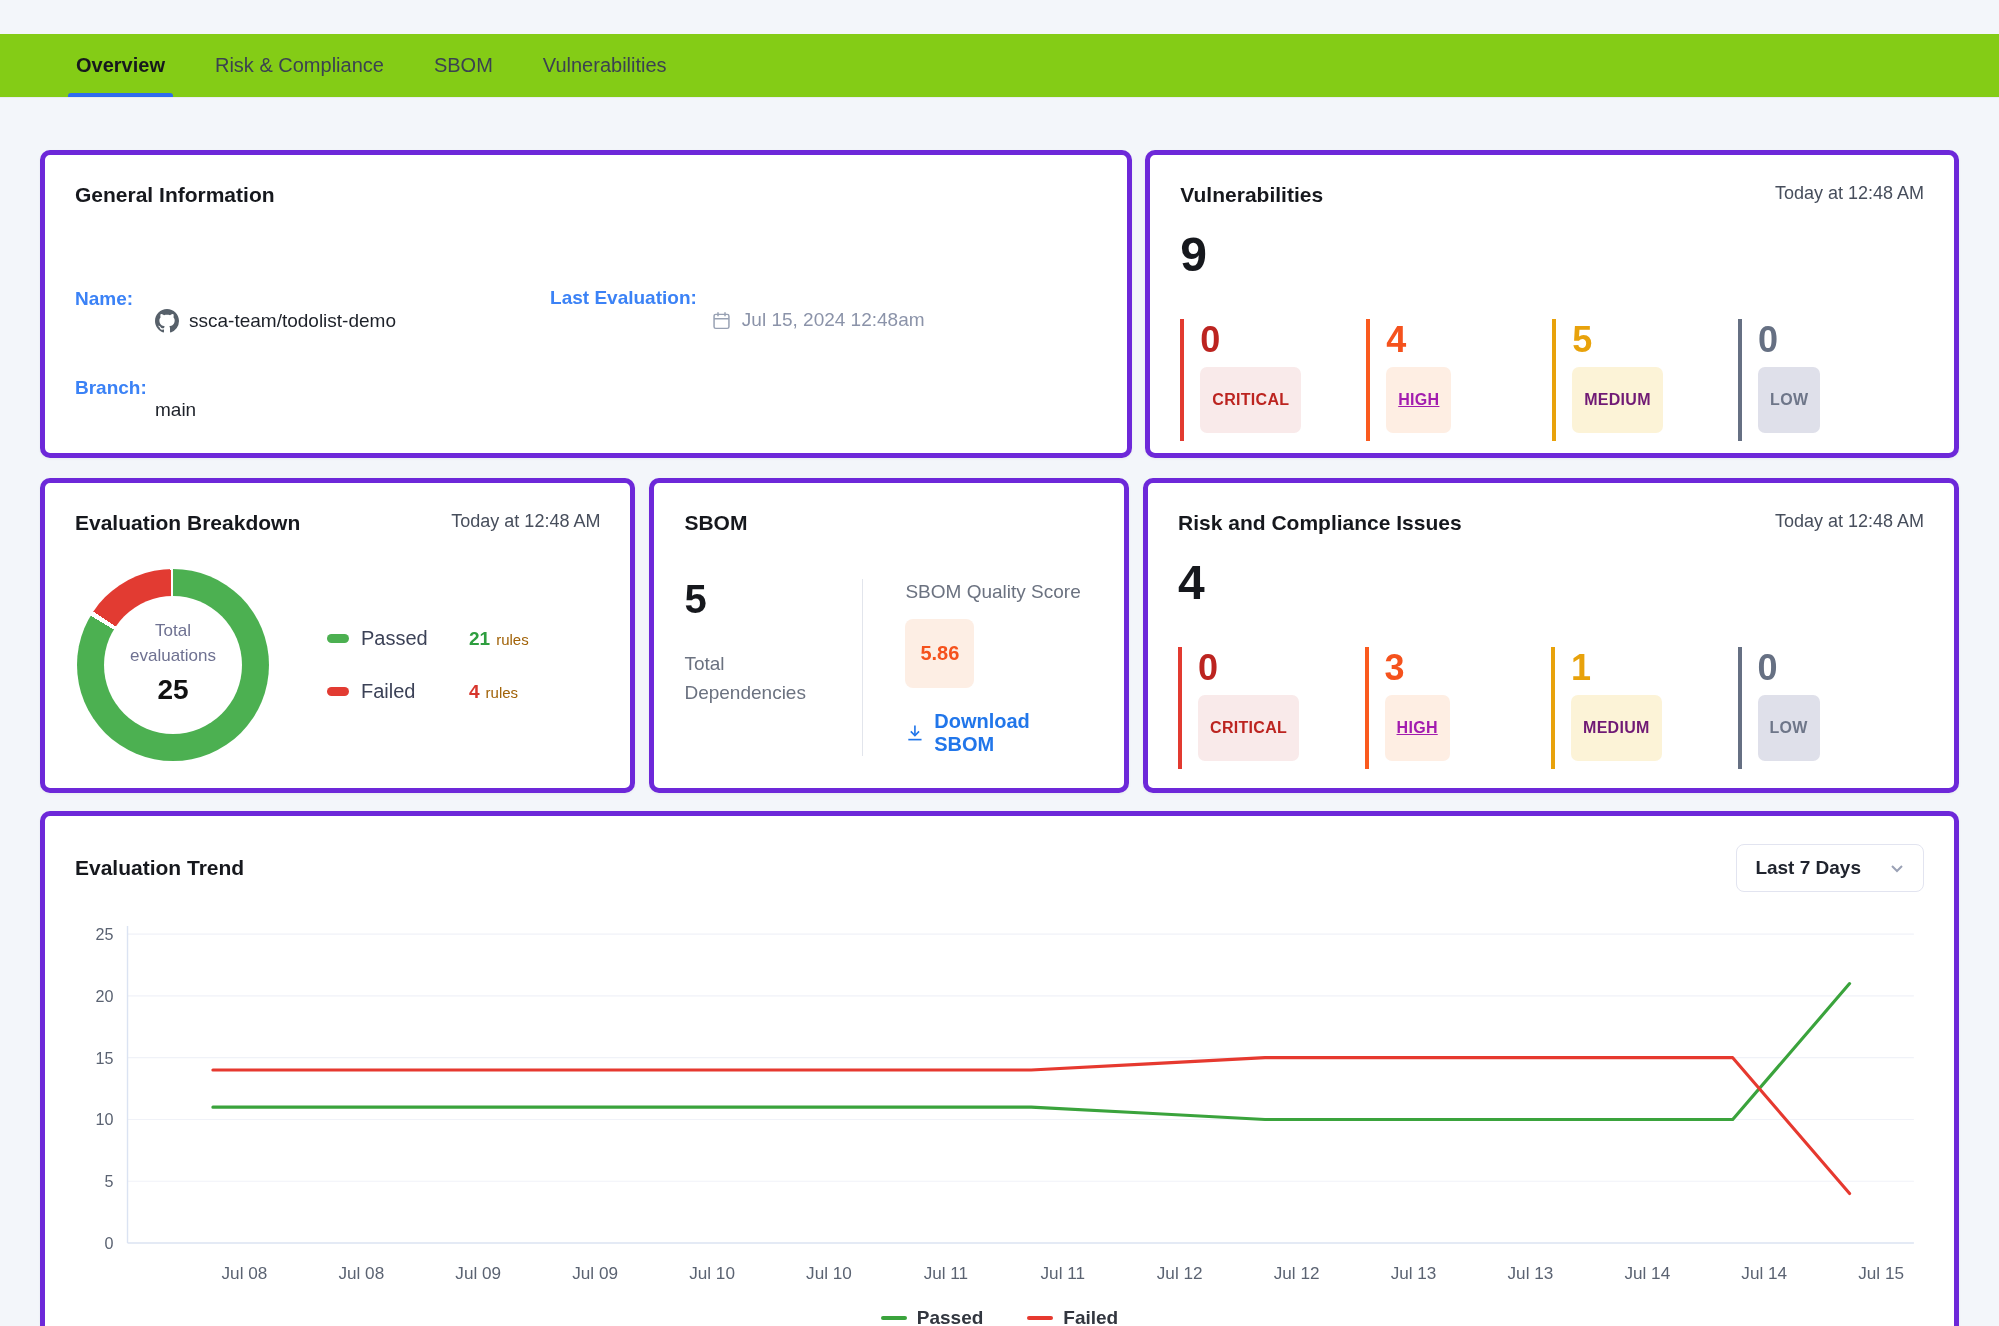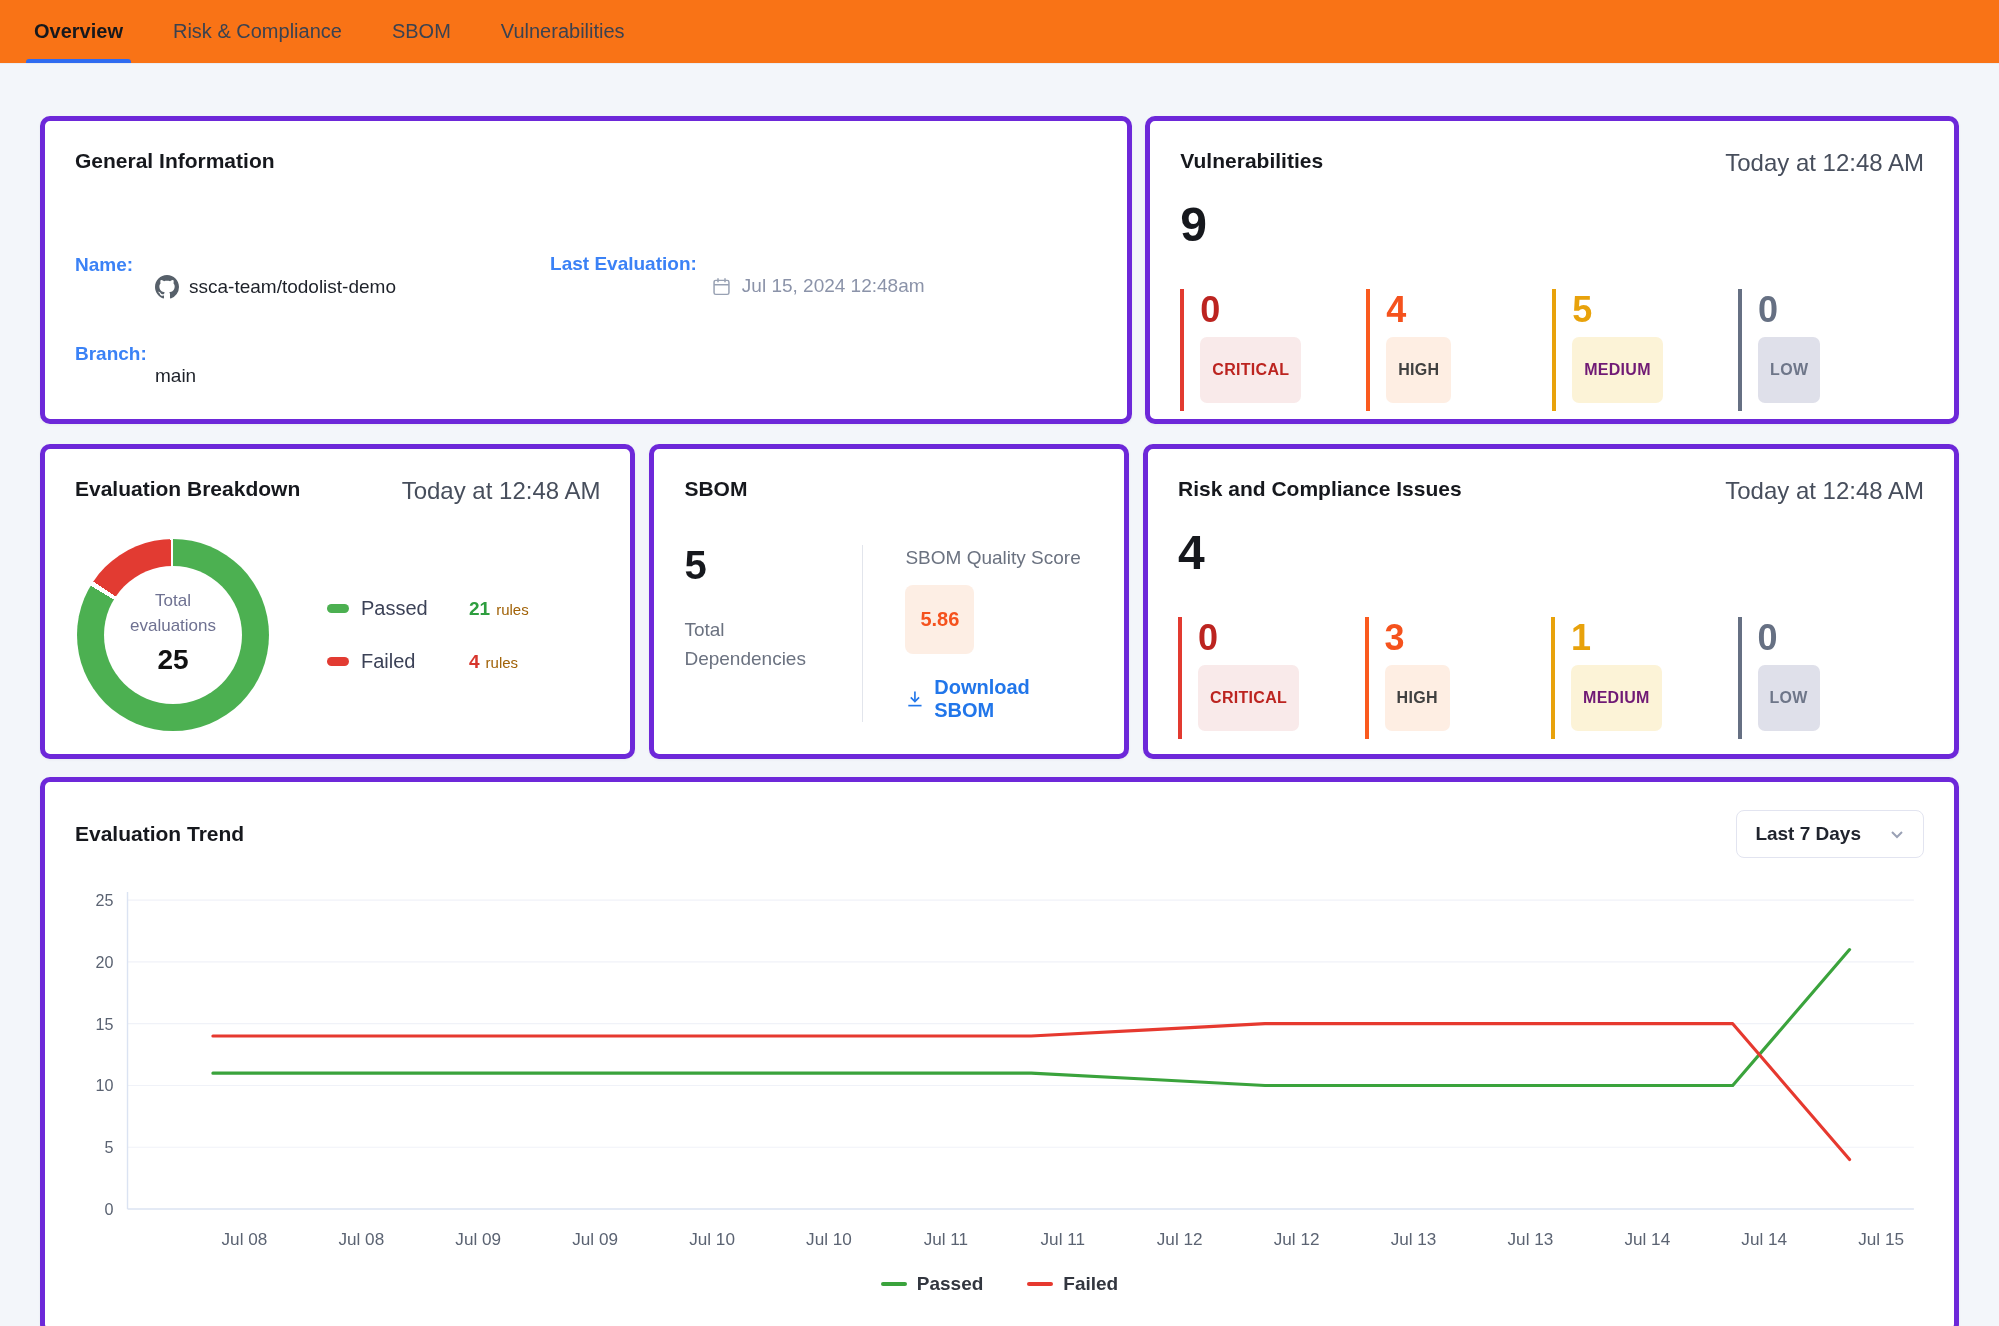--- a/index.html
+++ b/index.html
@@ -5,27 +5,28 @@
   * { margin:0; padding:0; box-sizing:border-box; }
   html,body { width:1999px; height:1326px; overflow:hidden; }
   body {
     font-family:"Liberation Sans", sans-serif;
     background:#f3f6fa;
     color:#16181d;
   }
 
   
   .tabbar {
-    background:#f97316;
+    background:#84cc16;
     height:64px;
     display:flex;
     align-items:stretch;
-    padding-left:32px;
+    padding-left:74px;
     gap:46px;
     border-bottom:1px solid #e9ecf1;
+    margin-top:34px;
   }
   .tab {
     display:flex; align-items:center;
     font-size:20px; color:#3b4250;
     position:relative; cursor:pointer;
     padding:0 2px;
   }
   .tab.active { font-weight:700; color:#16181d; }
   .tab.active::after {
     content:""; position:absolute; left:-6px; right:-6px; bottom:0;
@@ -39,21 +40,21 @@
   .card {
     background:#fff; border-radius:10px;
     border:5px solid #6d28d9;
     box-shadow:0 1px 3px rgba(23,34,62,.05);
     padding:28px 30px;
   }
   .row1 .card { height:308px; }
   .row2 .card { height:315px; }
   .card-head { display:flex; justify-content:space-between; align-items:flex-start; }
   .card-title { font-size:21px; font-weight:700; color:#16181d; }
-  .timestamp { font-size:24px; color:#474e5c; }
+  .timestamp { font-size:18px; color:#474e5c; }
 
   
   .gi-fields { margin-top:58px; display:grid; grid-template-columns:487fr 561fr; }
   .gi-col { display:flex; flex-direction:column; gap:22px; }
   .gi-row { display:flex; align-items:center; font-size:19px; }
   .gi-label { font-weight:700; min-width:80px; color:#3b82f6; }
   .gi-value { color:#1d2129; display:flex; align-items:center; gap:10px;margin-top:44px; }
   .gi-value.muted { color:#8b93a9; }
   .gh-icon { width:24px; height:24px; fill:#57606a; display:block; }
   .cal-icon { width:21px; height:21px; stroke:#98a1b3; fill:none; stroke-width:1.7; }
@@ -66,21 +67,21 @@
   .sev-badge {
     display:inline-block; margin-top:8px;
     font-size:16px; font-weight:700; letter-spacing:.3px;
     padding:24px 12px; border-radius:7px;
   }
   .sev--critical { border-color:#e23a30; }
   .sev--critical .sev-count { color:#bc2420; }
   .sev--critical .sev-badge { background:#f9eaea; color:#bc2420; }
   .sev--high { border-color:#fa5a1e; }
   .sev--high .sev-count { color:#f5521d; }
-  .sev--high .sev-badge { background:#feeee3; color:#404040; }
+  .sev--high .sev-badge { background:#feeee3; color:#a21caf;text-decoration:underline; }
   .sev--medium { border-color:#e8a20b; }
   .sev--medium .sev-count { color:#e8a20b; }
   .sev--medium .sev-badge { background:#fcf3d7; color:#701a75; }
   .sev--low { border-color:#667083; }
   .sev--low .sev-count { color:#667083; }
   .sev--low .sev-badge { background:#dfe0ea; color:#6e7689; }
 
   
   .eb-body { display:flex; align-items:center; margin-top:34px; }
   .donut { width:192px; height:192px; border-radius:50%; position:relative; margin-left:2px; flex:none; }

